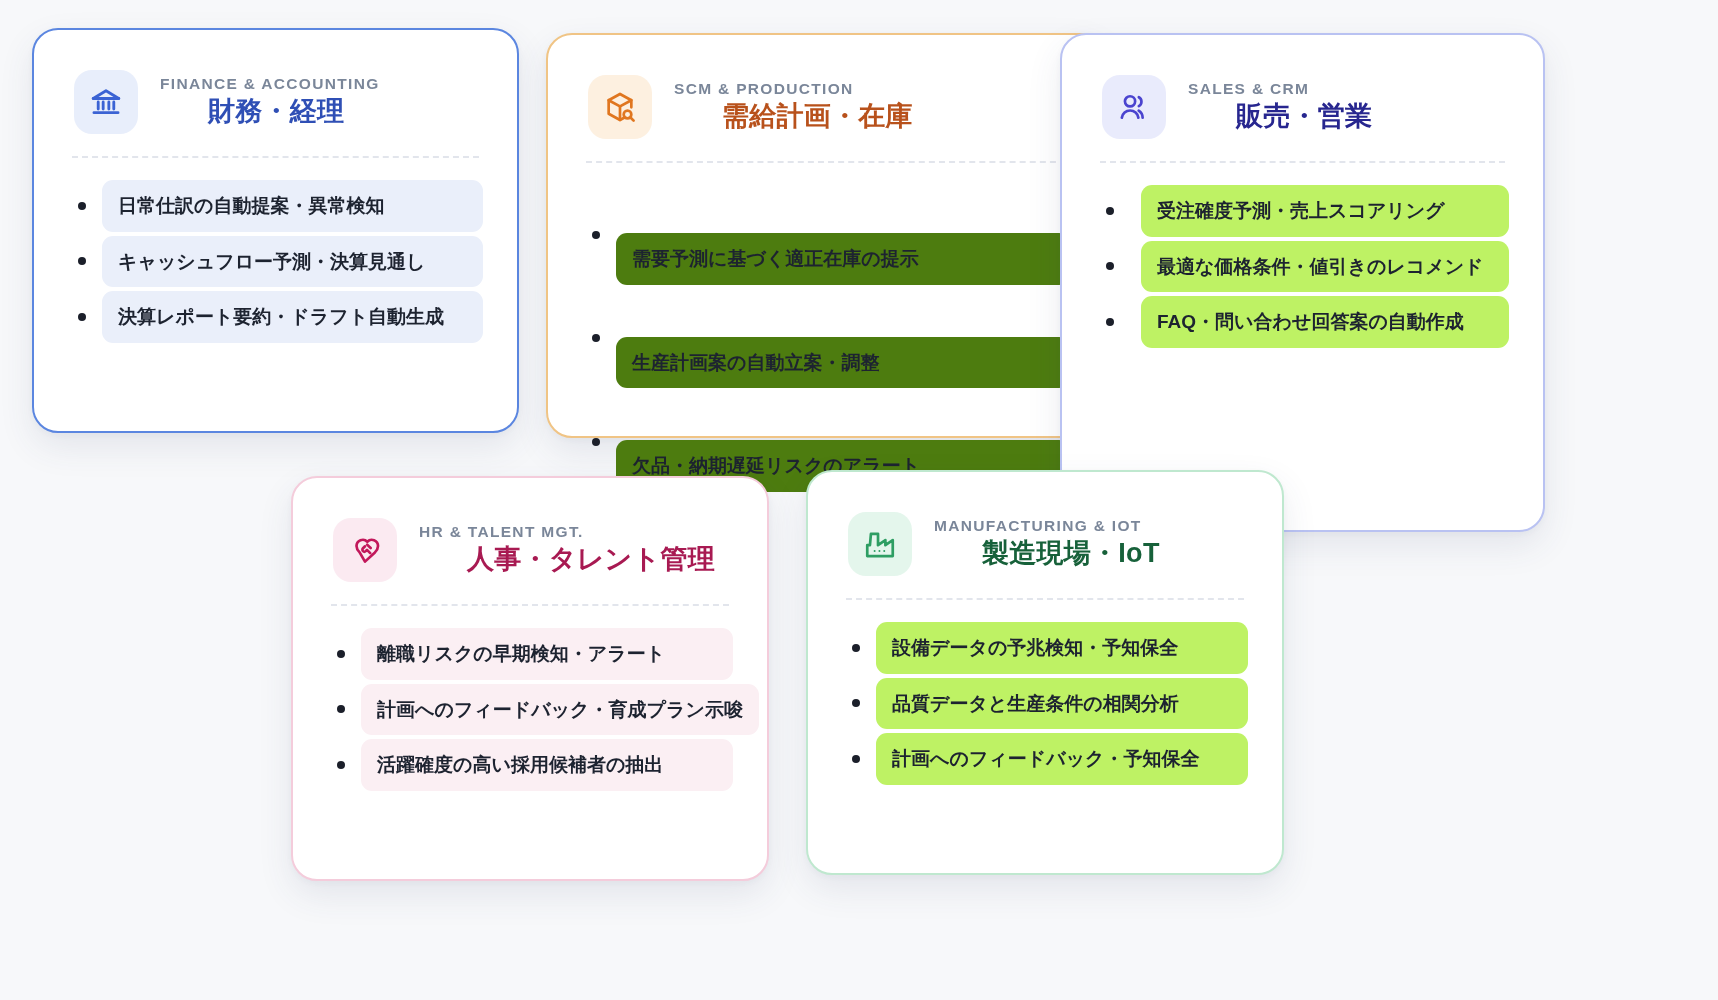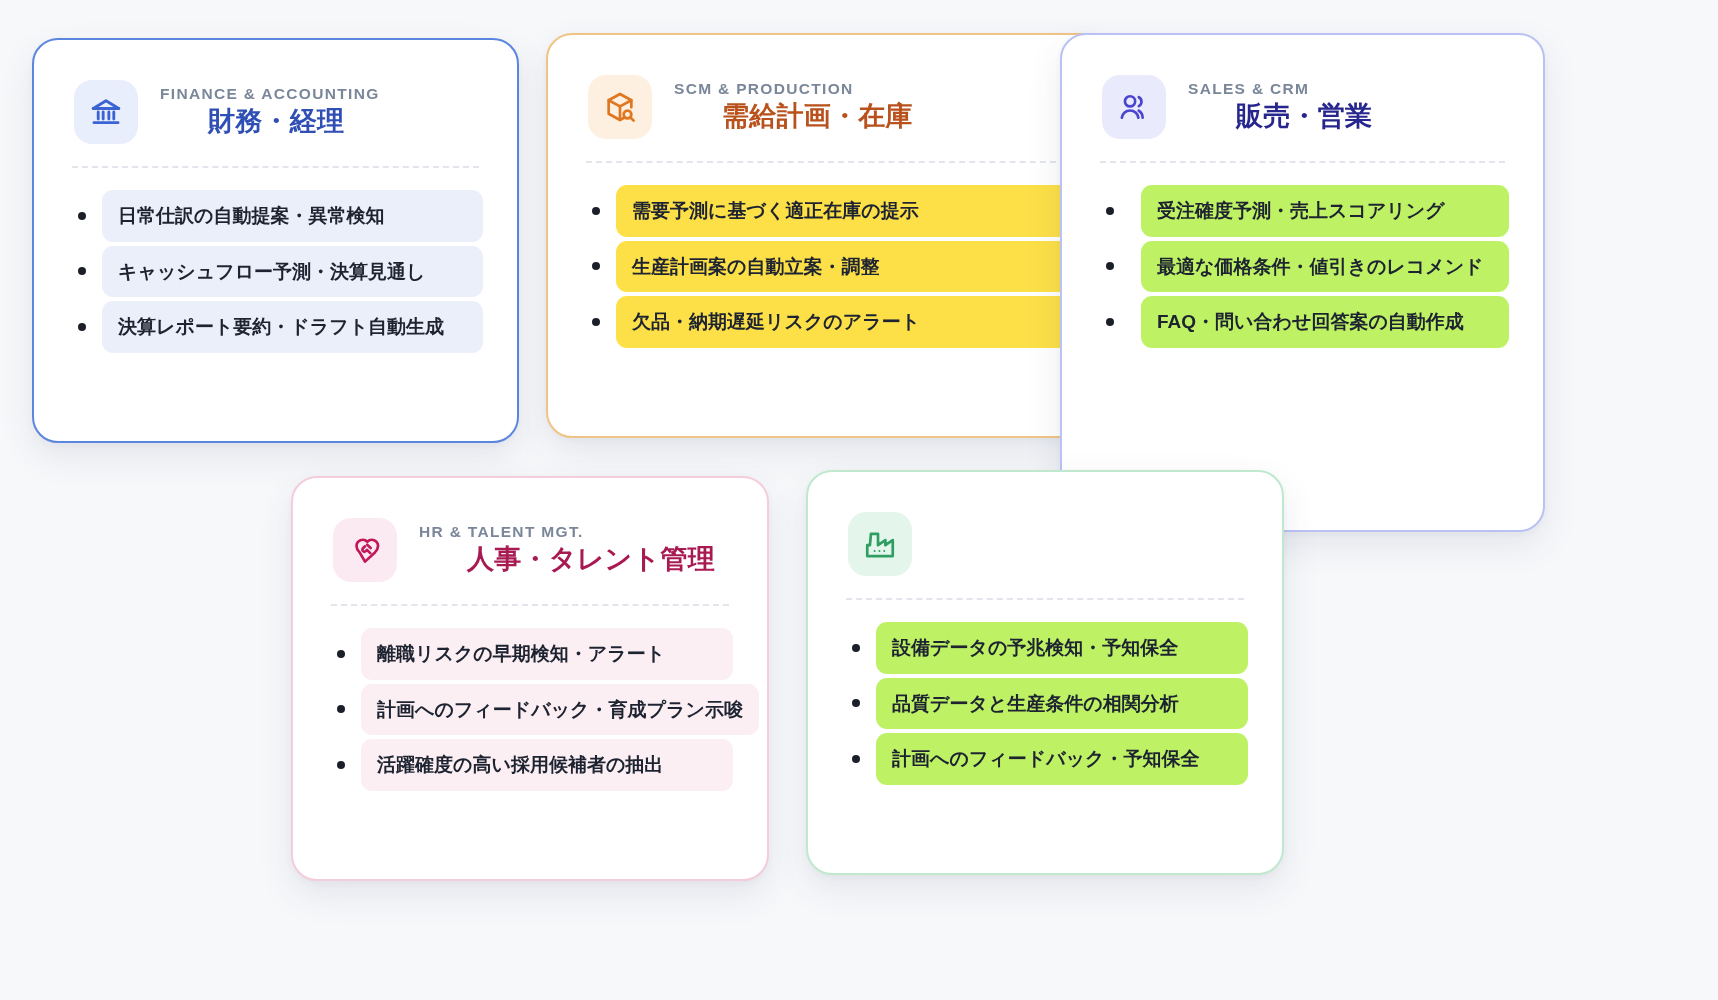--- a/index.html
+++ b/index.html
@@ -25,21 +25,21 @@
     background: #ffffff;
     border-radius: 26px;
     border: 2px solid #e3e6ee;
     box-shadow: 0 14px 34px rgba(60,70,110,0.10), 0 2px 6px rgba(60,70,110,0.04);
     padding: 40px 34px 34px 34px;
     display: flex;
     flex-direction: column;
   }
 
   
-  #card-finance { left: 32px;   top: 38px;  width: 487px; height: 405px; }
+  #card-finance { left: 32px;   top: 28px;  width: 487px; height: 405px; }
   #card-scm     { left: 546px;  top: 33px;  width: 560px; height: 405px; }
   #card-sales   { left: 1060px; top: 33px;  width: 485px; height: 499px; }
   
   #card-hr      { left: 291px;  top: 476px; width: 478px; height: 405px; }
   #card-mfg     { left: 806px;  top: 470px; width: 478px; height: 405px; }
 
   
   #card-finance { border-color: #5b86e0; }
   #card-scm     { border-color: #f0c485; }
   #card-sales   { border-color: #b9c2f2; }
@@ -124,21 +124,21 @@
     white-space: nowrap;
   }
 
   
   .t-finance .icon-tile { background: #e8eefb; }
   .t-finance .title     { color: #2f4fb5; }
   .t-finance .pill      { background: #eaeffa; }
 
   .t-scm .icon-tile { background: #fdf0e0; }
   .t-scm .title     { color: #b8511b; }
-  .t-scm .pill      { background: #fde047; }
+  .t-scm .pill      { background: #4d7c0f; margin-top: 48px; }
 
   .t-sales .icon-tile { background: #e9ebfc; }
   .t-sales .title     { color: #27268f; }
   .t-sales .pill      { background: #bef264; margin-left: 11px; }
 
   .t-hr .icon-tile { background: #fbeaf1; }
   .t-hr .title     { color: #a81a52; }
   .t-hr .pill      { background: #fbeff3; }
 
   .t-mfg .icon-tile { background: #e4f6ec; }
@@ -284,20 +284,24 @@
   <section class="card t-mfg" id="card-mfg">
     <div class="card-head">
       <span class="icon-tile">
         <svg width="34" height="34" viewBox="0 0 24 24" fill="none" stroke="#2e9e63" stroke-width="1.9" stroke-linecap="round" stroke-linejoin="round">
           <path d="M3 20.5h18V9.2l-5.2 3.6V9.2l-5.2 3.6V4.8H5.6L4.9 12.8H3z"></path>
           <circle cx="8.2" cy="17" r="0.7" fill="#2e9e63" stroke="none"></circle>
           <circle cx="11.6" cy="17" r="0.7" fill="#2e9e63" stroke="none"></circle>
           <circle cx="15" cy="17" r="0.7" fill="#2e9e63" stroke="none"></circle>
         </svg>
       </span>
+      <div class="head-text">
+        <span class="eyebrow">MANUFACTURING &amp; IOT</span>
+        <span class="title">製造現場・IoT</span>
+      </div>
     </div>
     <div class="divider"></div>
     <ul class="bullets">
       <li class="bullet-row">
         <span class="dot"></span>
         <span class="pill">設備データの予兆検知・予知保全</span>
       </li>
       <li class="bullet-row">
         <span class="dot"></span>
         <span class="pill">品質データと生産条件の相関分析</span>

